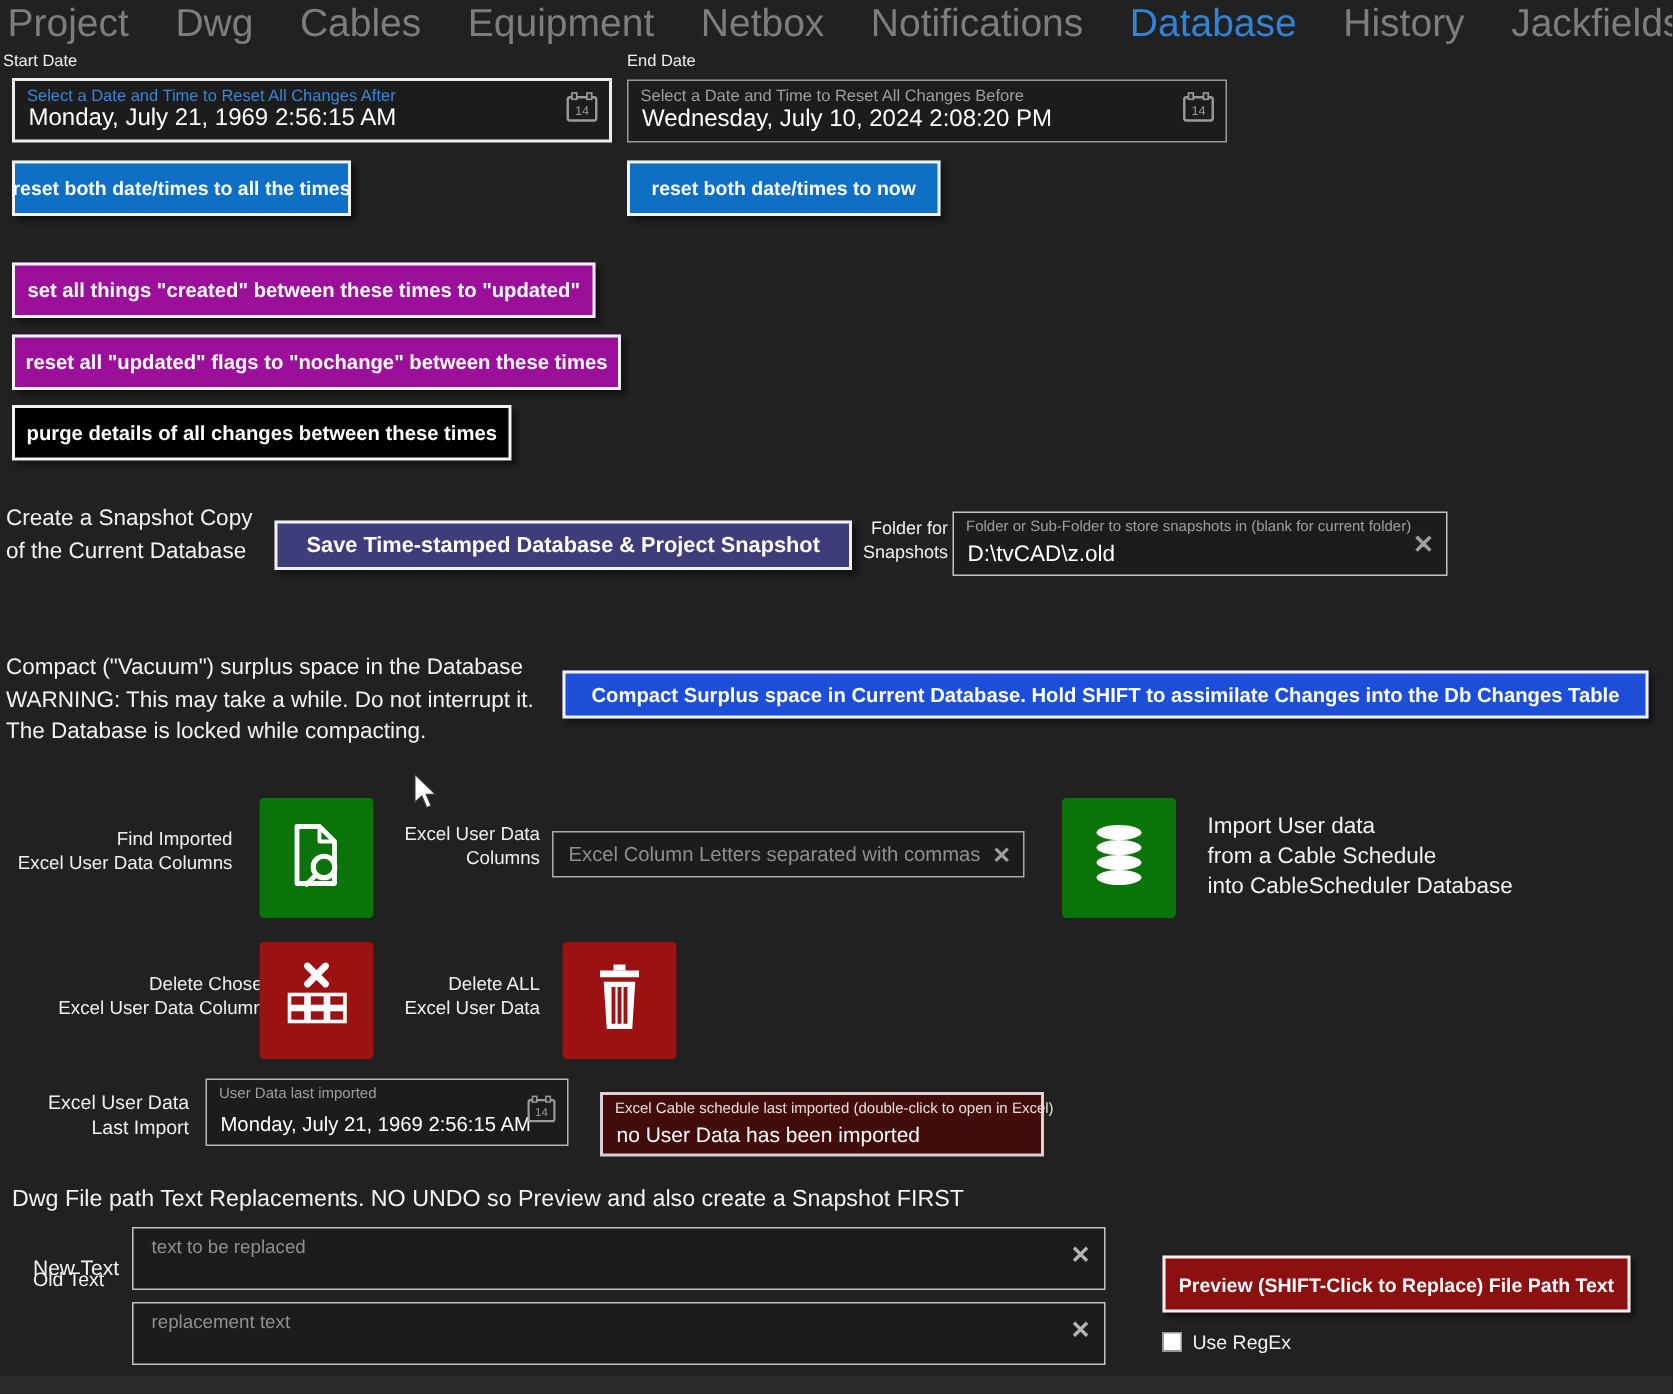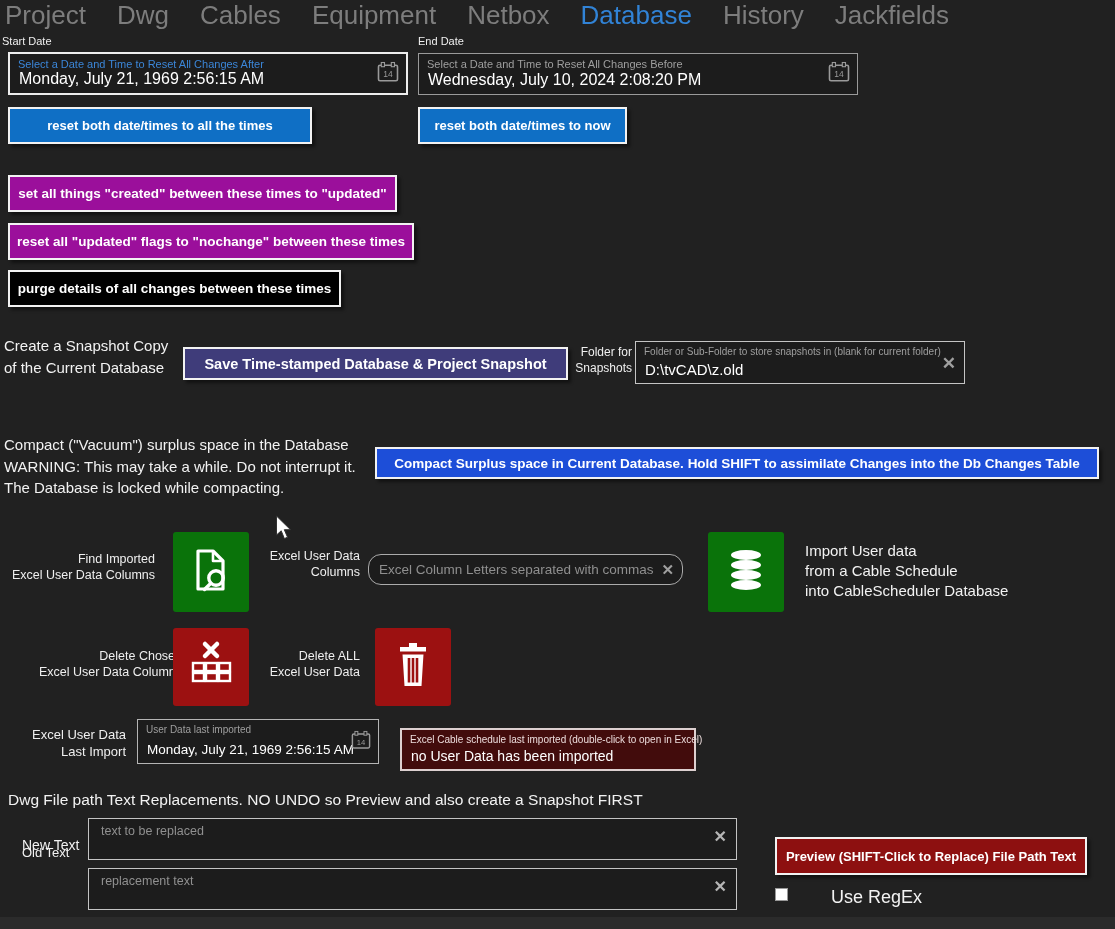--- a/index.html
+++ b/index.html
@@ -56,20 +56,21 @@
 <body>
 
 <div class="screen">
 
   <div class="nav">
     <div class="nav-item">Project</div>
     <div class="nav-item">Dwg</div>
     <div class="nav-item">Cables</div>
     <div class="nav-item">Equipment</div>
     <div class="nav-item">Netbox</div>
+    <div class="nav-item">Notifications</div>
     <div class="nav-item active">Database</div>
     <div class="nav-item">History</div>
     <div class="nav-item">Jackfields</div>
 
   </div>
 
   <div class="small-label" style="left:2px; top:35px;">Start Date</div>
   <div class="wbox" style="left:8px; top:52px; width:400px; height:43px; border:2px solid #ededed;">
     <div class="hint blue">Select a Date and Time to Reset All Changes After</div>
     <div class="val">Monday, July 21, 1969 2:56:15 AM</div>
@@ -77,34 +78,34 @@
       <svg width="22" height="21" viewBox="0 0 22 21">
         <rect x="1.5" y="3.8" width="19" height="15.5" rx="1.5" fill="none" stroke="#9a9a9a" stroke-width="1.6"></rect>
         <rect x="4.3" y="1" width="3.2" height="4.2" fill="#212121" stroke="#9a9a9a" stroke-width="1.1"></rect>
         <rect x="14.3" y="1" width="3.2" height="4.2" fill="#212121" stroke="#9a9a9a" stroke-width="1.1"></rect>
         <text x="11" y="15.6" text-anchor="middle" font-size="8.5" fill="#9a9a9a">14</text>
       </svg>
     </span>
   </div>
 
   <div class="small-label" style="left:418px; top:35px;">End Date</div>
-  <div class="wbox" style="left:418px; top:53px; width:440px; height:42px; border:1px solid #9a9a9a;">
+  <div class="wbox" style="left:418px; top:53px; width:400px; height:42px; border:1px solid #9a9a9a;">
     <div class="hint">Select a Date and Time to Reset All Changes Before</div>
     <div class="val">Wednesday, July 10, 2024 2:08:20 PM</div>
     <span class="cal">
       <svg width="22" height="21" viewBox="0 0 22 21">
         <rect x="1.5" y="3.8" width="19" height="15.5" rx="1.5" fill="none" stroke="#9a9a9a" stroke-width="1.6"></rect>
         <rect x="4.3" y="1" width="3.2" height="4.2" fill="#212121" stroke="#9a9a9a" stroke-width="1.1"></rect>
         <rect x="14.3" y="1" width="3.2" height="4.2" fill="#212121" stroke="#9a9a9a" stroke-width="1.1"></rect>
         <text x="11" y="15.6" text-anchor="middle" font-size="8.5" fill="#9a9a9a">14</text>
       </svg>
     </span>
   </div>
 
-  <div class="btn" style="left:8px; top:107px; width:304px; height:37px; background:#0f6fc5; font-size:13px;">reset both date/times to all the times</div>
+  <div class="btn" style="left:8px; top:107px; width:226px; height:37px; background:#0f6fc5; font-size:13px;">reset both date/times to all the times</div>
   <div class="btn" style="left:418px; top:107px; width:209px; height:37px; background:#0f6fc5; font-size:13px;">reset both date/times to now</div>
 
   <div class="btn" style="left:8px; top:175px; width:389px; height:37px; background:#9b0f9b; font-size:13.5px;">set all things "created" between these times to "updated"</div>
   <div class="btn" style="left:8px; top:223px; width:406px; height:37px; background:#9b0f9b; font-size:13.5px;">reset all "updated" flags to "nochange" between these times</div>
   <div class="btn" style="left:8px; top:270px; width:333px; height:37px; background:#000000; font-size:13.5px;">purge details of all changes between these times</div>
 
   <div class="llabel" style="left:4px; top:335px; font-size:15px; line-height:22px;">
     <div class="line">Create a Snapshot Copy</div>
     <div class="line">of the Current Database</div>
   </div>
@@ -144,21 +145,21 @@
   <div class="cursor" style="left:275px; top:515px;">
     <svg width="18" height="27" viewBox="0 0 18 27">
       <path d="M1.5 1 L1.5 20 L6.2 15.8 L9.4 23.6 L12.5 22.2 L9.3 14.7 L15.5 14.7 Z" fill="#fff" stroke="#333" stroke-width="1"></path>
     </svg>
   </div>
 
   <div class="rlabel" style="left:266px; top:548px; width:94px; font-size:12.5px; line-height:16px;">
     <div class="line">Excel User Data</div>
     <div class="line">Columns</div>
   </div>
-  <div class="flexinput" style="left:368px; top:554px; width:315px; height:31px;border-radius:13px;">
+  <div class="flexinput" style="left:368px; top:554px; width:315px; height:31px;">
     <input type="text" placeholder="Excel Column Letters separated with commas" style="">
     <span class="clear">✕</span>
   </div>
   <div class="iconbtn" style="left:708px; top:532px; width:76px; height:80px; background:#0a730a;">
     <span>
       <svg width="46" height="50" viewBox="0 0 46 50">
         <ellipse cx="23" cy="10" rx="15" ry="5" fill="#fff"></ellipse>
         <ellipse cx="23" cy="20" rx="15" ry="5" fill="#fff"></ellipse>
         <ellipse cx="23" cy="30" rx="15" ry="5" fill="#fff"></ellipse>
         <ellipse cx="23" cy="40" rx="15" ry="5" fill="#fff"></ellipse>
@@ -236,16 +237,16 @@
   </div>
 
   <div class="llabel" style="left:22px; top:837px; font-size:14px;">New Text</div>
   <div class="bigtextbox" style="left:88px; top:868px; width:649px; height:42px;">
     <div class="hint">replacement text</div>
     <span class="clear">✕</span>
   </div>
 
   <div class="btn" style="left:775px; top:837px; width:312px; height:38px; background:#8d1010; font-size:13px;">Preview (SHIFT-Click to Replace) File Path Text</div>
   <div class="checkbox" style="left:775px; top:888px;"></div>
-  <div class="llabel" style="left:831px; top:887px; font-size:18px;">Use RegEx</div>
+  <div class="llabel" style="left:795px; top:887px; font-size:13px;">Use RegEx</div>
 
   <div class="bottom-strip"></div>
 </div>
 
 </body></html>

